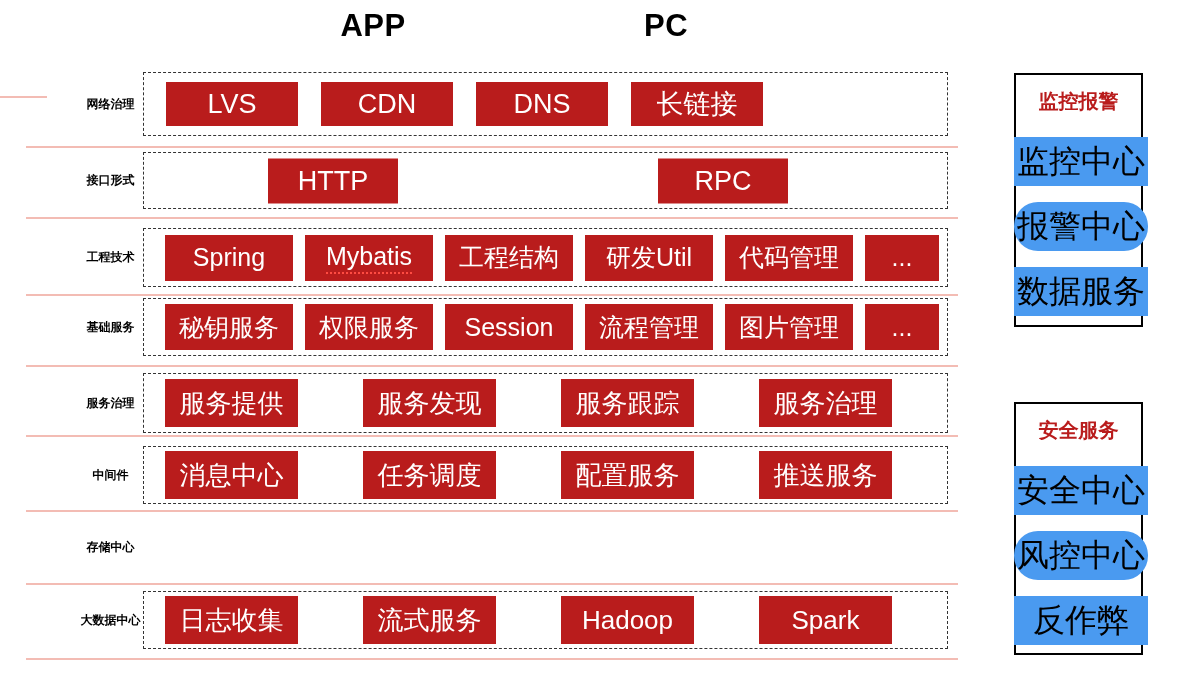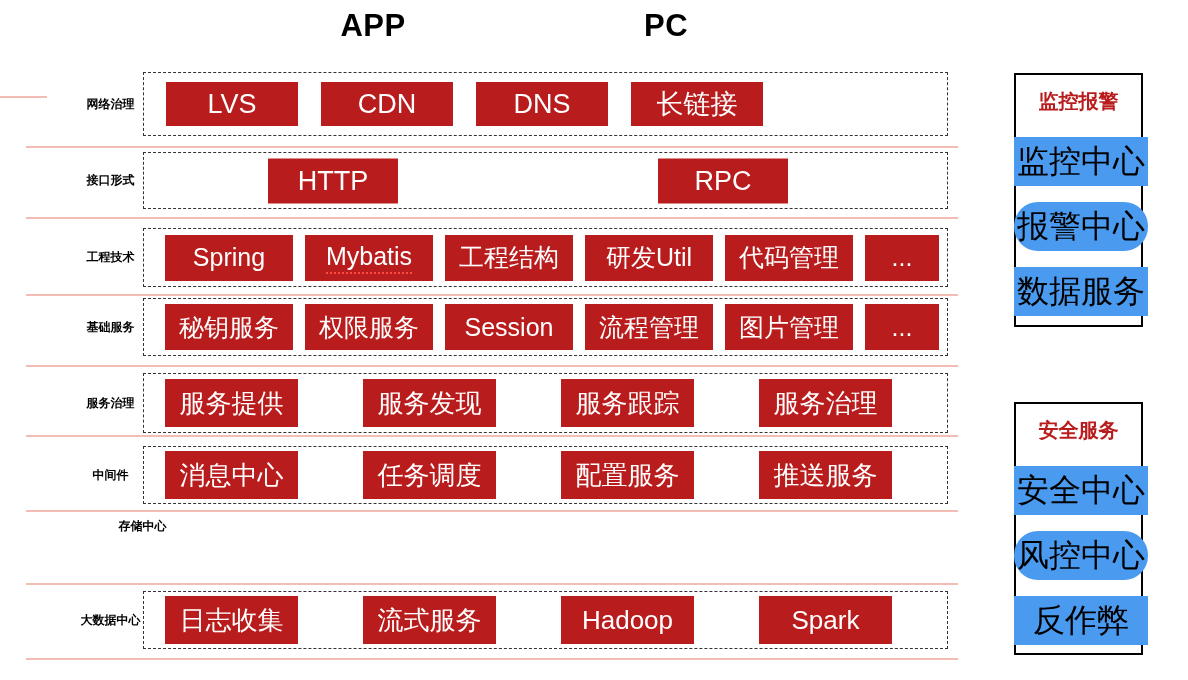--- a/index.html
+++ b/index.html
@@ -52,21 +52,21 @@
 
   .lay-four { padding-left:21px; gap:65px; }
   .lay-four .chip { width:133px; height:48px; }
 
   .r0 { top:72px;  height:64px; }
   .r1 { top:152px; height:57px;text-align:right; }
   .r2 { top:228px; height:59px; }
   .r3 { top:298px; height:58px; }
   .r4 { top:373px; height:60px; }
   .r5 { top:446px; height:58px; }
-  .r6 { top:496px; height:60px;margin-left:32px; }
+  .r6 { top:517px; height:60px; }
   .r7 { top:591px; height:58px; }
 
   
   .squiggle { border-bottom:2px dotted #ff4b42; padding-bottom:1px; }
 
   
   .panel {
     position:absolute; left:1014px; width:129px; background:#fff;
     border:2px solid #000; box-sizing:border-box;
   }

